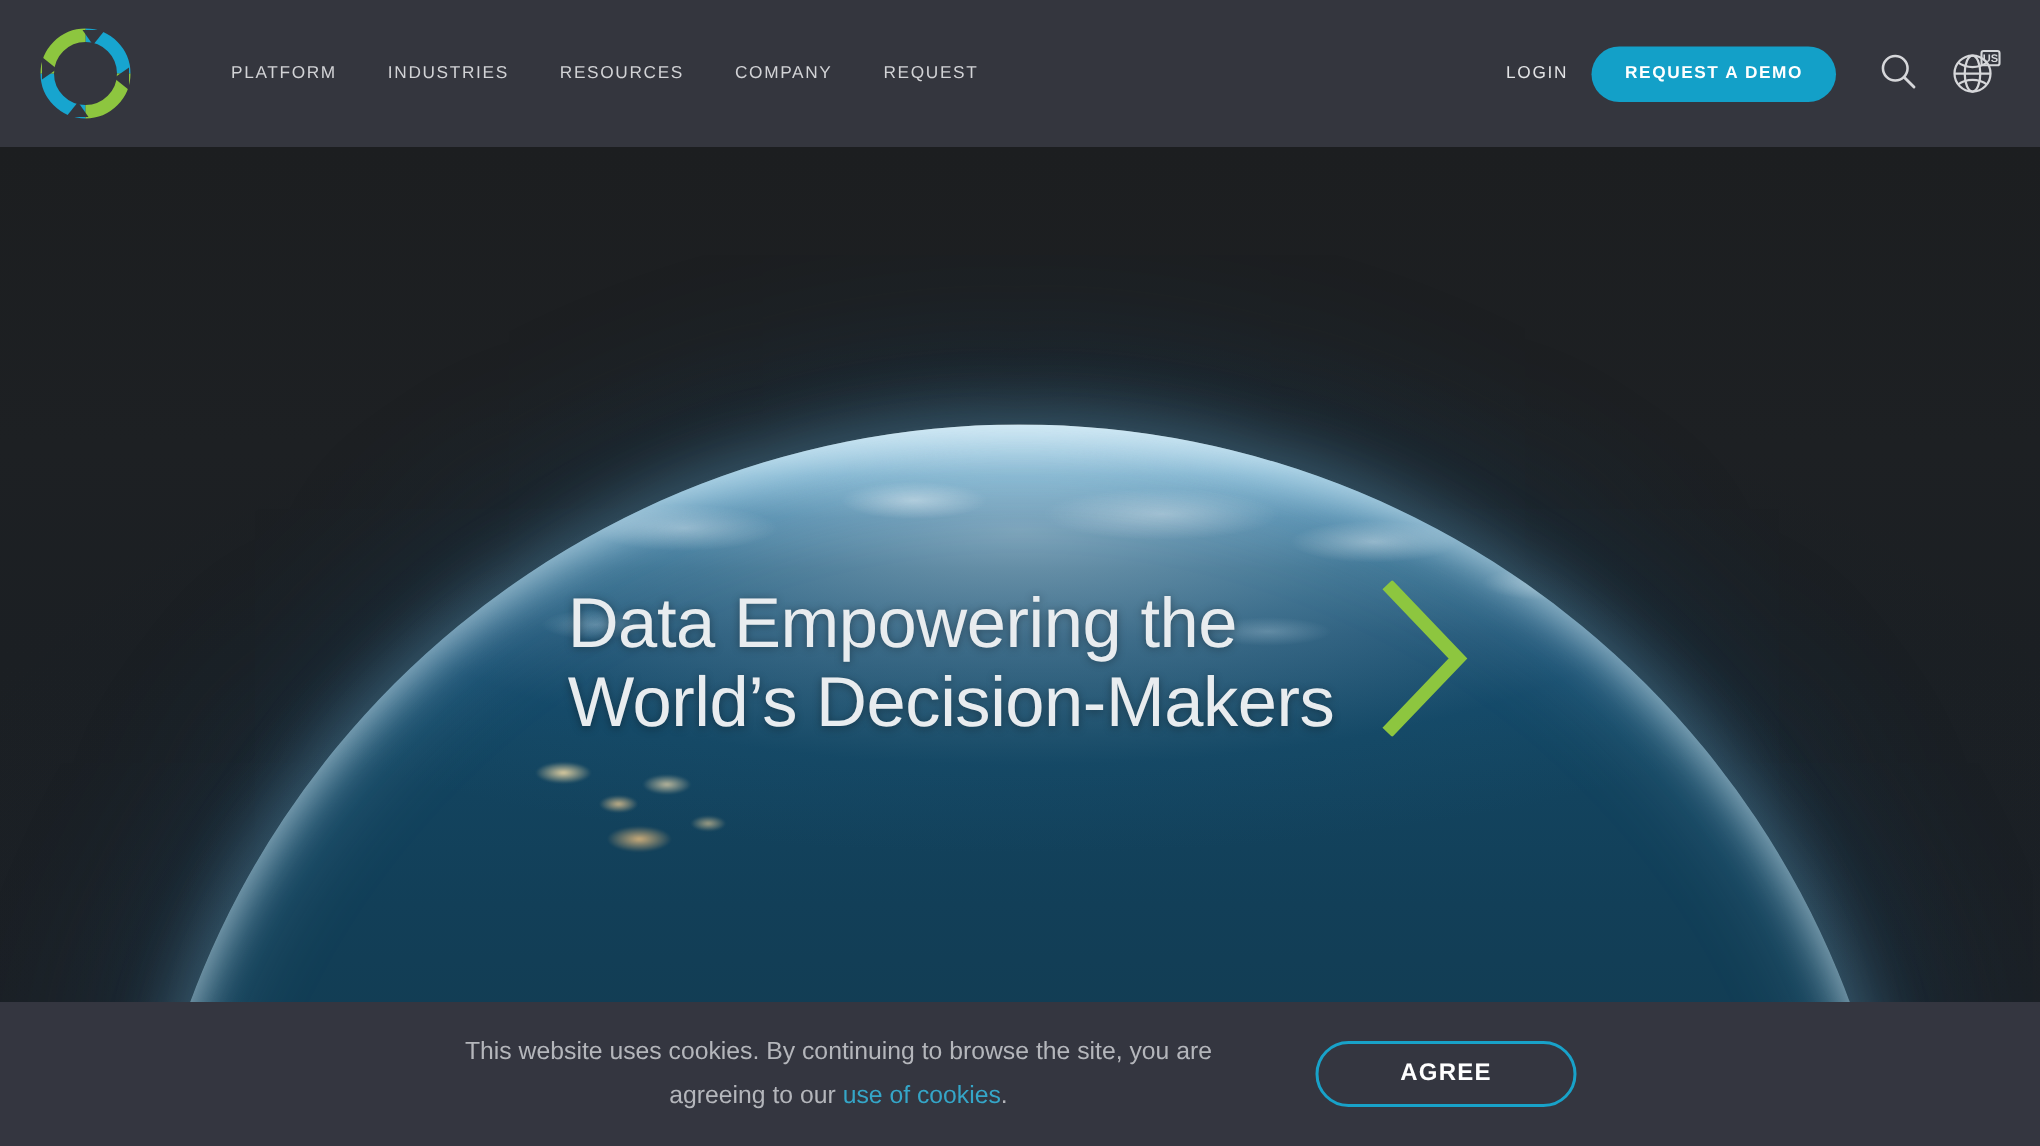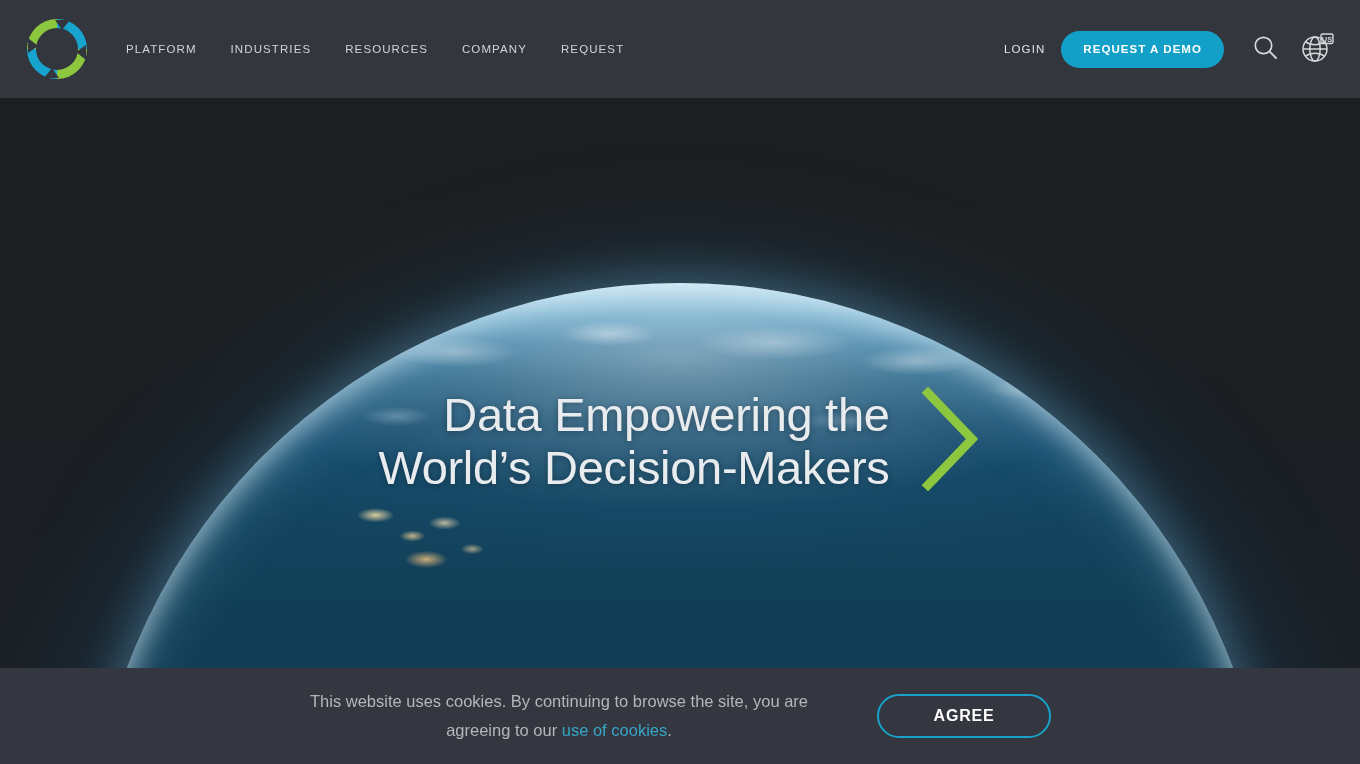--- a/index.html
+++ b/index.html
@@ -32,21 +32,21 @@
     color:#ffffff;
     letter-spacing:-0.2px;
     white-space:nowrap;
     line-height:1;
   }
   .wordmark .w1 { font-weight:bold; }
   .wordmark .w2 { font-weight:600; }
 
   .mainnav {
     display:flex; align-items:center;
-    margin-left:36px;
+    margin-left:64px;
     gap:30px;
   }
   .mainnav a {
     color:#d2d3d6;
     font-size:11.5px;
     letter-spacing:1.1px;
     text-decoration:none;
     white-space:nowrap;
     padding:6px 2px;
   }
@@ -192,21 +192,20 @@
   }
   .hero-inner {
     display:flex; align-items:center;
     transform:translateY(58px);
   }
   .headline {
     color:#e8ecef;
     font-size:47px;
     font-weight:300;
     line-height:1.13;
-    text-align:right;
     letter-spacing:-0.3px;
     white-space:nowrap;
     text-shadow:0 1px 6px rgba(0,0,0,0.35);
   }
   .go-wrap {
     display:flex; align-items:center;
     margin-left:22px;
     cursor:pointer;
     text-decoration:none;
   }

